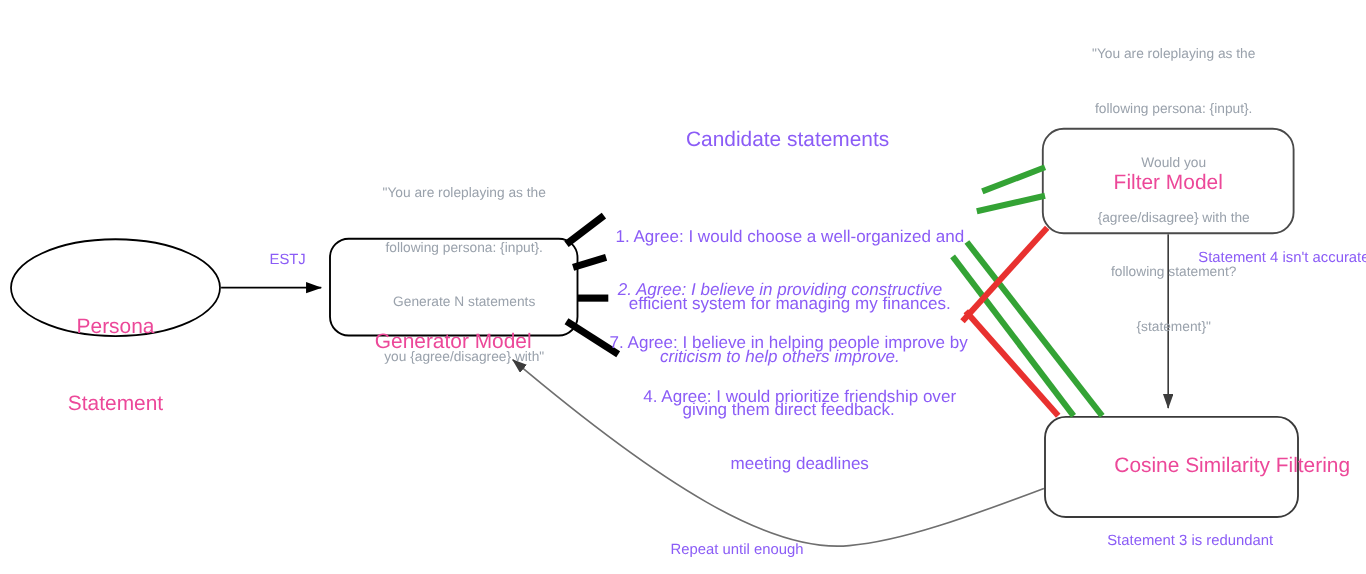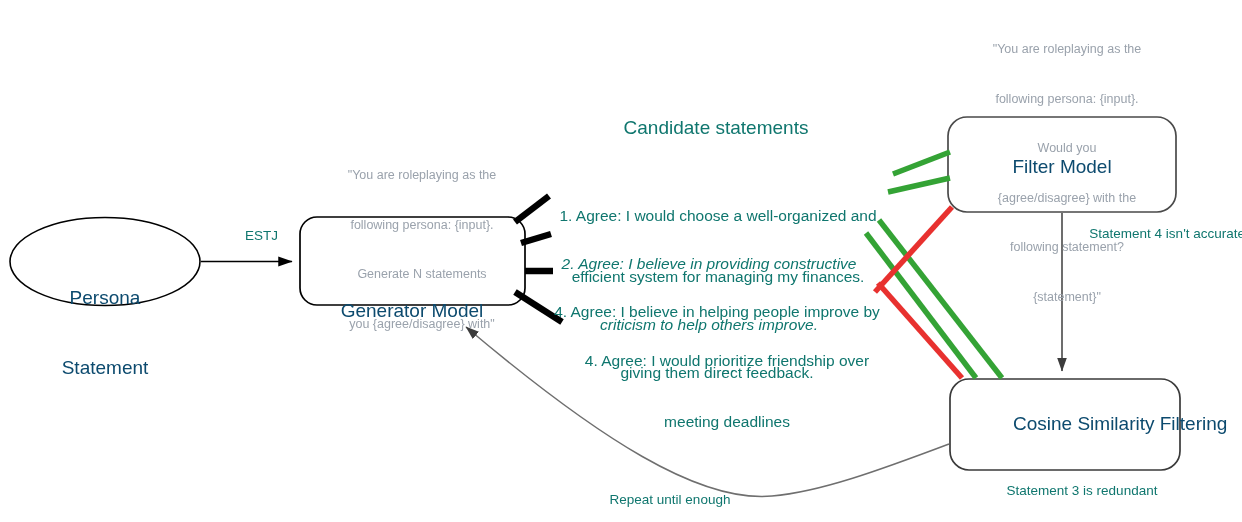--- a/index.html
+++ b/index.html
@@ -19,32 +19,32 @@
   }
   svg.layer {
     position: absolute;
     top: 0;
     left: 0;
     width: 1242px;
     height: 522px;
   }
   .txt {
     position: absolute;
-    color: #0f766e;
+    color: #8b5cf6;
     font-family: "Liberation Sans", sans-serif;
     white-space: pre;
     line-height: 1.22;
   }
   .center {
     text-align: center;
     transform: translateX(-50%);
   }
   .node-label {
     font-size: 19px;
-    color: #0c4a6e;
+    color: #ec4899;
   }
   .prompt-note {
     font-size: 12.5px;
     color: #9aa2ac;
     text-align: center;
     line-height: 1.32;
     transform: translateX(-50%);
   }
   .section-title {
     font-size: 19px;
@@ -150,21 +150,21 @@
     <div>1. Agree: I would choose a well-organized and</div>
     <div>efficient system for managing my finances.</div>
   </div>
 
   <div class="txt statement" style="left:709px; top:214px; width:330px;font-style:italic;">
     <div>2. Agree: I believe in providing constructive</div>
     <div>criticism to help others improve.</div>
   </div>
 
   <div class="txt statement" style="left:717px; top:262px; width:355px;">
-    <div>4. Agree: I believe in helping people improve by</div>
+    <div>7. Agree: I believe in helping people improve by</div>
     <div>giving them direct feedback.</div>
   </div>
 
   <div class="txt statement" style="left:727px; top:311px; width:330px;">
     <div>4. Agree: I would prioritize friendship over</div>
     <div>meeting deadlines</div>
   </div>
 
   <div class="txt ellipsis-dots" style="left:728px; top:358px; width:60px;">...</div>
 

